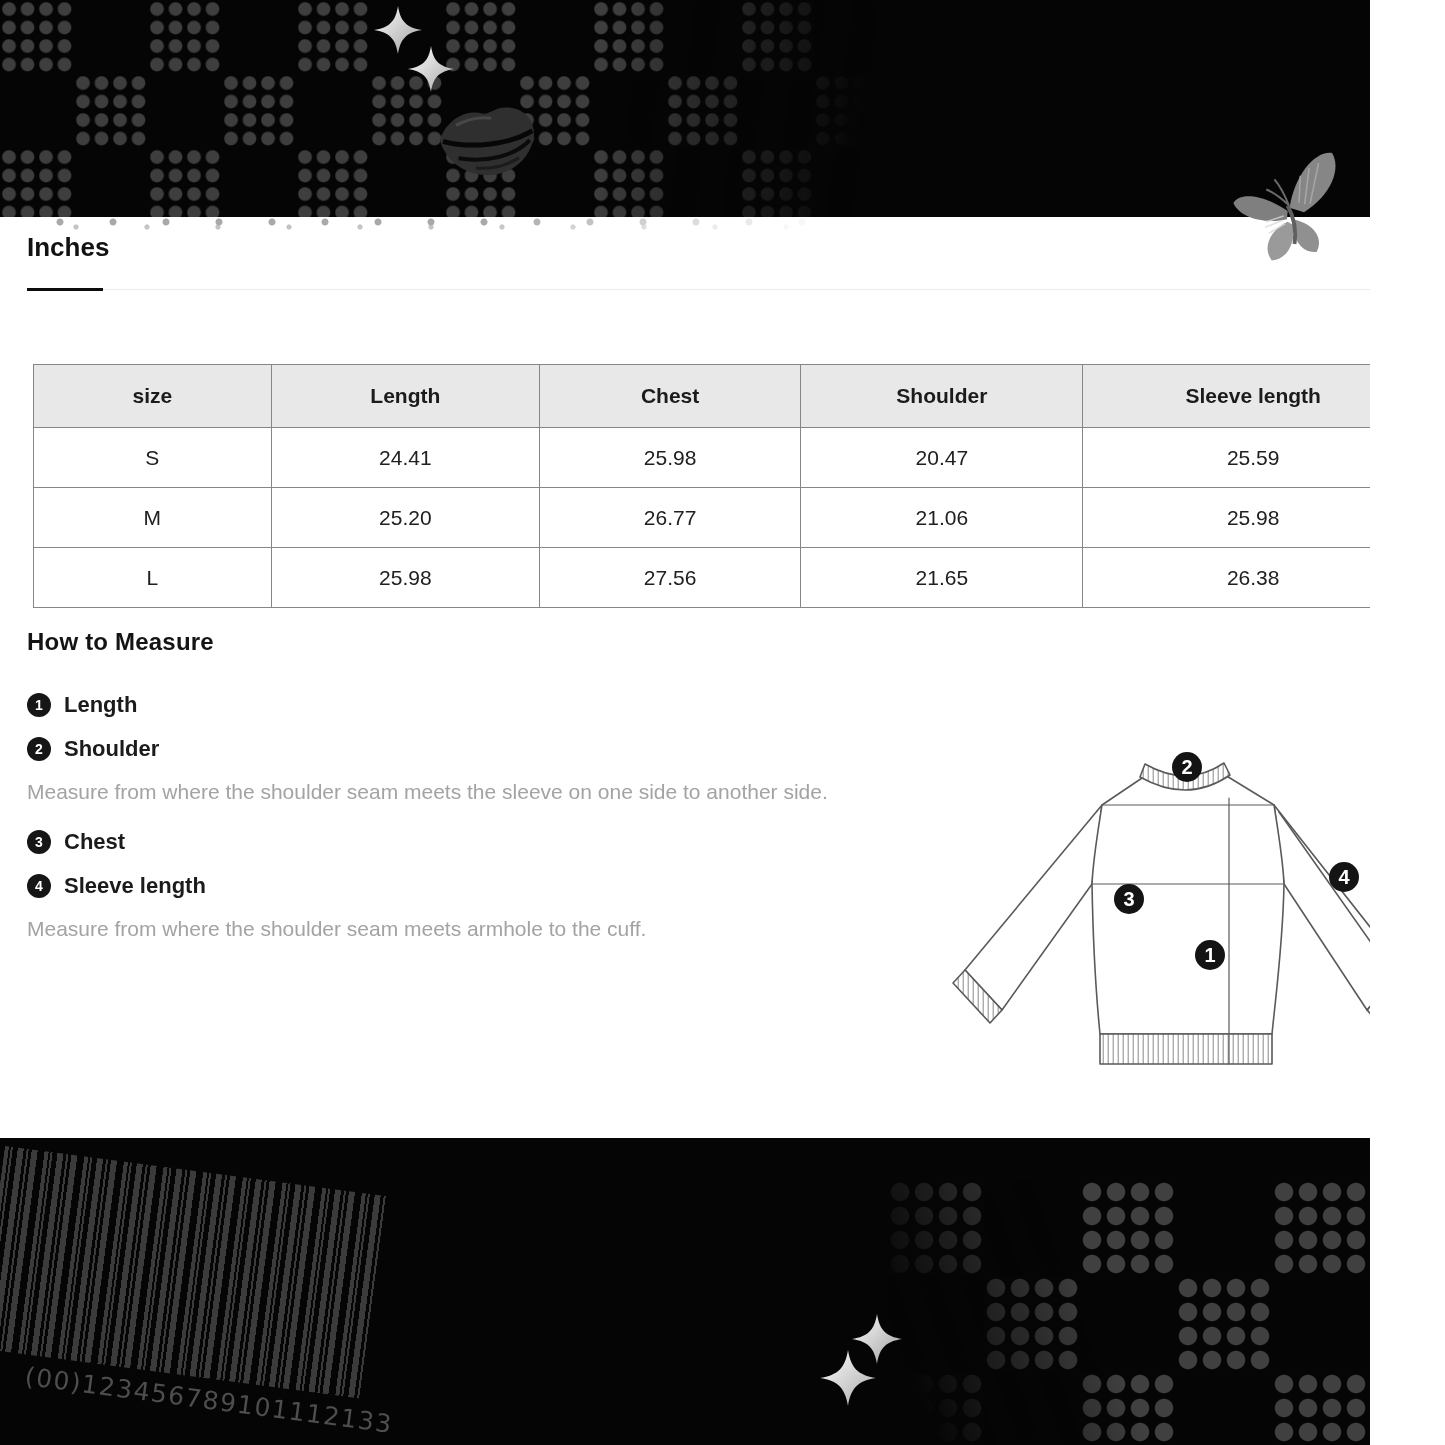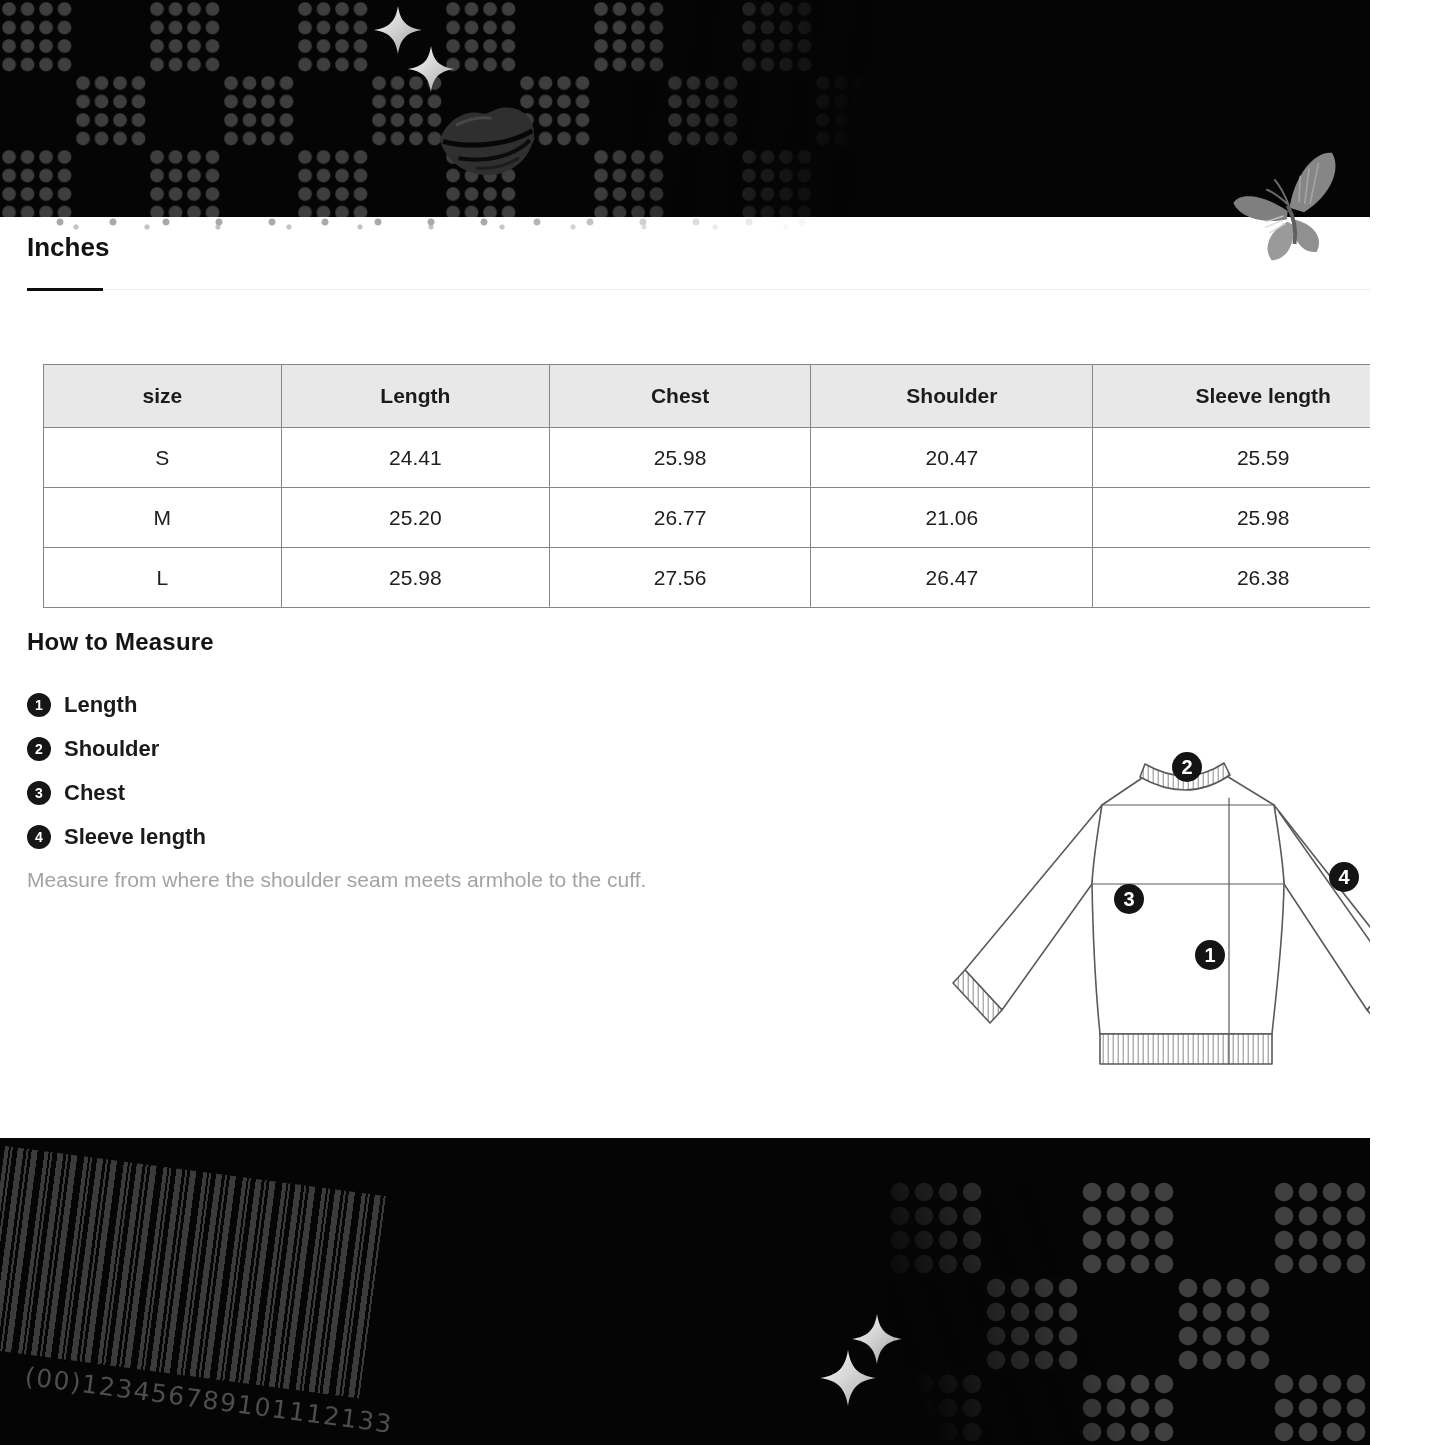--- a/index.html
+++ b/index.html
@@ -48,21 +48,21 @@
       #3b3b3b 27px 33px, transparent 33px 40px);}
   .barcode-text{margin:7px 0 0 50px;font-size:25px;letter-spacing:1.5px;color:#4e4e4e;
     font-family:"DejaVu Sans","Liberation Sans",sans-serif;}
 
   
   .unit-tab{position:absolute;left:27px;top:232px;font-size:26px;font-weight:600;color:#121212;cursor:pointer;}
   .tab-track{position:absolute;left:27px;top:289px;width:1391px;height:1px;background:#ececec;}
   .tab-active{position:absolute;left:27px;top:288px;width:76px;height:3px;background:#0d0d0d;}
 
   
-  table.size-table{position:absolute;left:43px;top:364px;width:1391px;border-collapse:collapse;
+  table.size-table{position:absolute;left:33px;top:364px;width:1391px;border-collapse:collapse;
     font-size:21px;color:#202020;text-align:center;table-layout:fixed;}
   .size-table th,.size-table td{border:1px solid #868686;}
   .size-table th{background:#e8e8e8;font-weight:700;color:#1b1b1b;height:60px;}
   .size-table td{height:57px;background:#ffffff;}
 
   
   .how-to{position:absolute;left:27px;top:620px;width:910px;}
   .how-to h2{margin:8px 0 36px 0;font-size:24px;font-weight:700;color:#141414;letter-spacing:.2px;}
   .mi-row{display:flex;align-items:center;gap:13px;margin:0 0 18px 0;}
   .badge{width:24px;height:24px;border-radius:50%;background:#161616;color:#ffffff;
@@ -163,38 +163,39 @@
         <td>M</td>
         <td>25.20</td>
         <td>26.77</td>
         <td>21.06</td>
         <td>25.98</td>
       </tr>
       <tr>
         <td>L</td>
         <td>25.98</td>
         <td>27.56</td>
-        <td>26.47</td>
+        <td>21.65</td>
         <td>26.38</td>
       </tr>
     </tbody>
   </table>
 
   <section class="how-to">
     <h2>How to Measure</h2>
 
     <div class="mi-row">
       <span class="badge">1</span>
       <span class="mi-label">Length</span>
     </div>
 
     <div class="mi-row">
       <span class="badge">2</span>
       <span class="mi-label">Shoulder</span>
     </div>
+    <p class="mi-desc">Measure from where the shoulder seam meets the sleeve on one side to another side.</p>
 
     <div class="mi-row">
       <span class="badge">3</span>
       <span class="mi-label">Chest</span>
     </div>
 
     <div class="mi-row">
       <span class="badge">4</span>
       <span class="mi-label">Sleeve length</span>
     </div>

